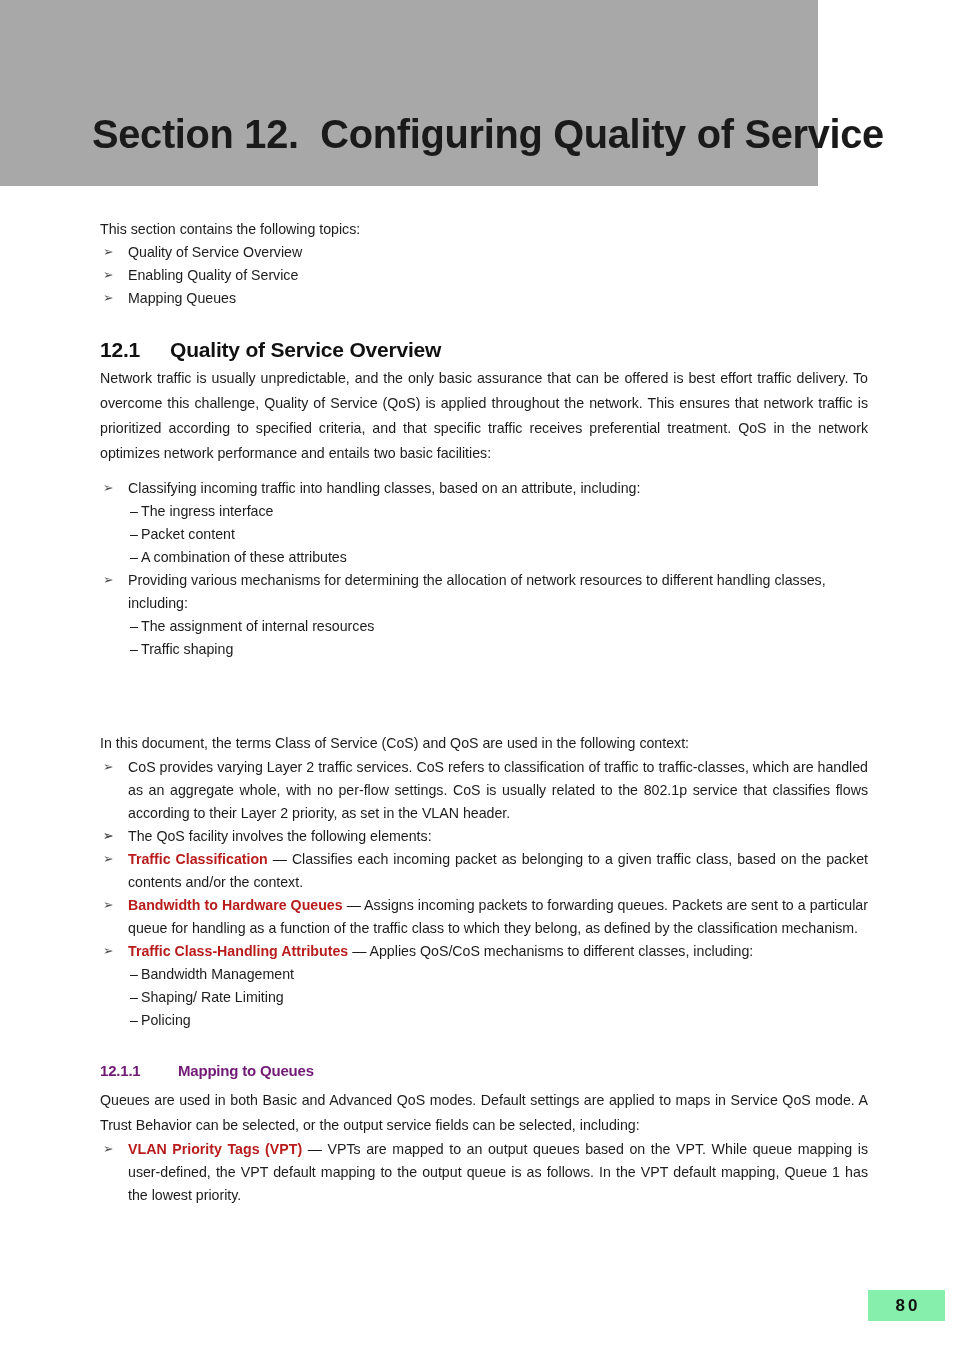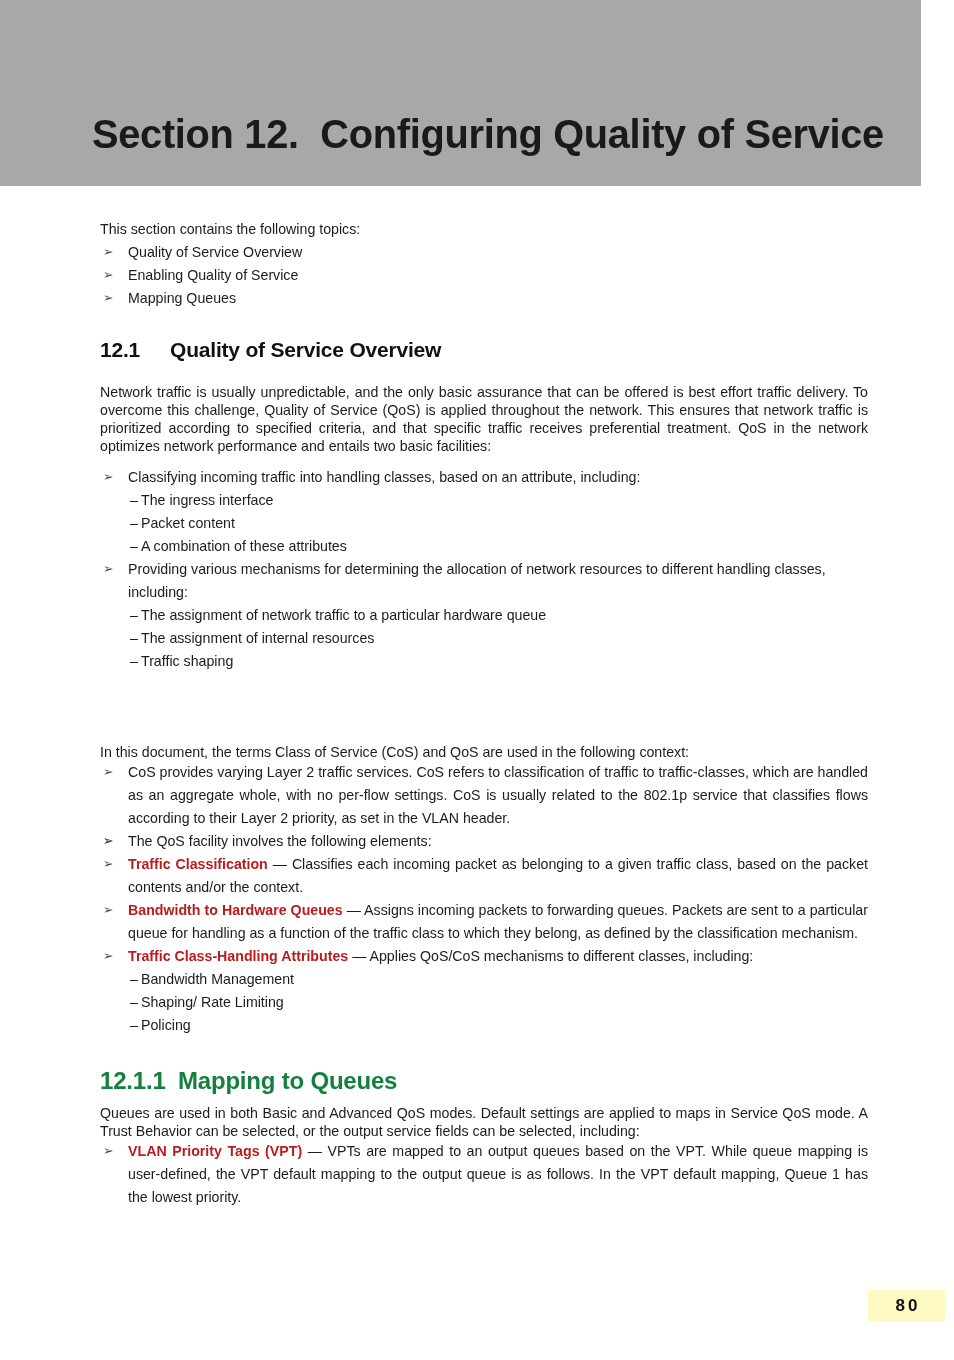--- a/index.html
+++ b/index.html
@@ -14,21 +14,21 @@
     font-family: "Liberation Sans", sans-serif;
     color: #1c1c1c;
     -webkit-font-smoothing: antialiased;
   }
 
   
   .banner {
     position: absolute;
     left: 0;
     top: 0;
-    width: 921px;
+    width: 818px;
     height: 186px;
     background: #a8a8a8;
   }
   .banner-title {
     position: absolute;
     left: 92px;
     top: 113px;
     font-size: 41px;
     font-weight: bold;
     letter-spacing: -0.3px;
@@ -99,55 +99,55 @@
     top: 0;
     font-size: 14.2px;
     line-height: 23px;
   }
 
   
   .h2 {
     font-size: 21px;
     font-weight: bold;
     color: #111111;
-    margin: 28px 0 21px 0;
+    margin: 28px 0 4px 0;
     letter-spacing: -0.2px;
   }
   .h2 .num { display: inline-block; min-width: 70px; }
 
   .h3 {
-    font-size: 24px;
-    font-weight: bold;
-    color: #15803d;
+    font-size: 15px;
+    font-weight: bold;
+    color: #701a75;
     margin: 30px 0 9px 0;
     letter-spacing: -0.2px;
   }
   .h3 .num { display: inline-block; min-width: 78px; }
 
   p.body {
     font-size: 14.2px;
-    line-height: 18px;
+    line-height: 25px;
     text-align: justify;
     margin: 0;
   }
   p.body.tight { text-align: left; margin-top: 48px; }
 
   .spacer-sm { height: 11px; }
   .spacer-md { height: 22px; }
 
   b, strong { font-weight: bold; color: #b91c1c; }
 
   
   .page-number-box {
     position: absolute;
     left: 868px;
     top: 1290px;
     width: 77px;
     height: 31px;
-    background: #fef9c3;
+    background: #86efac;
     display: flex;
     align-items: center;
     justify-content: center;
     font-size: 17px;
     font-weight: bold;
     color: #111111;
     letter-spacing: 3px;
     text-indent: 3px;
   }
 </style>
@@ -208,21 +208,20 @@
 
   <ul class="arrow-list">
     <li class="arrow-item just-off">
       <span class="arrow-glyph">➢</span>
       <span>Providing various mechanisms for determining the allocation of network resources to different handling classes, including:</span>
     </li>
   </ul>
   <ul class="dash-list">
     <li class="dash-item">
       <span class="dash-glyph">–</span>
-      <span>The assignment of network traffic to a particular hardware queue</span>
     </li>
     <li class="dash-item">
       <span class="dash-glyph">–</span>
       <span>The assignment of internal resources</span>
     </li>
     <li class="dash-item">
       <span class="dash-glyph">–</span>
       <span>Traffic shaping</span>
     </li>
   </ul>

